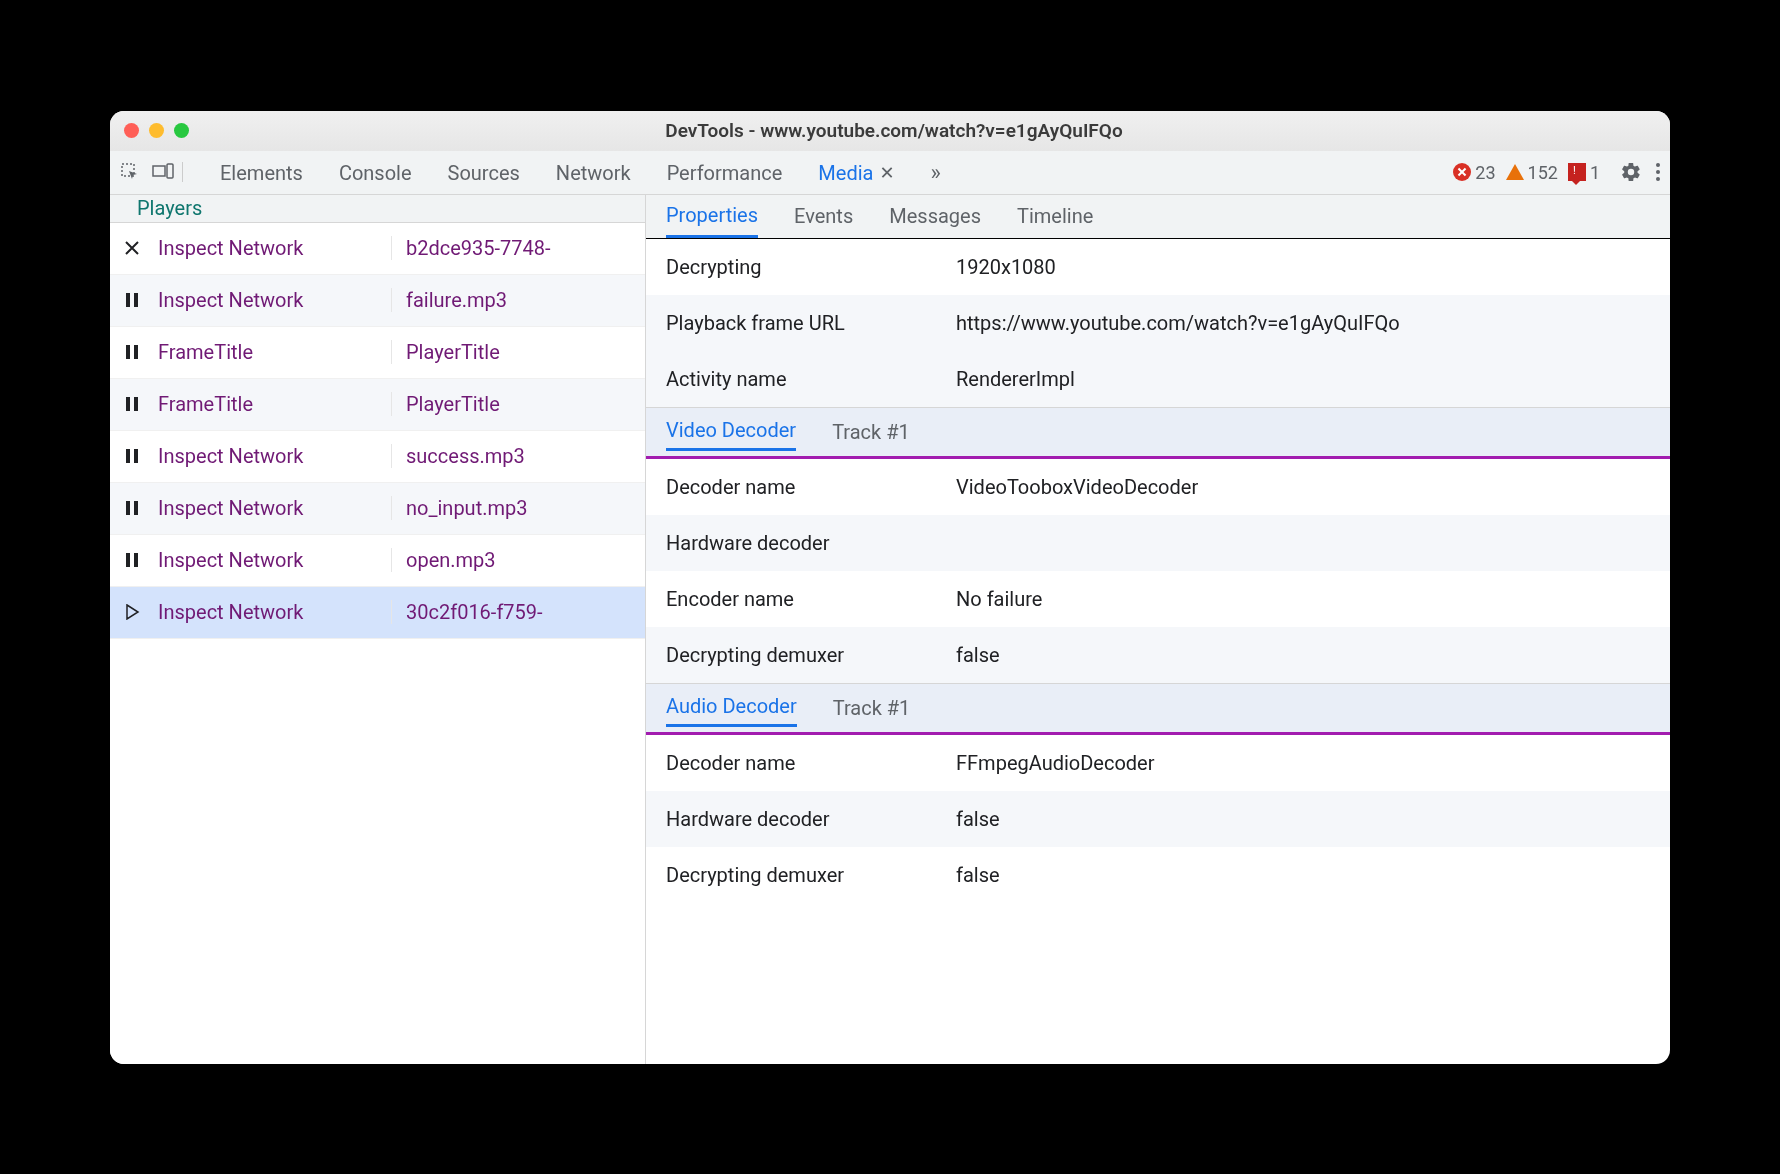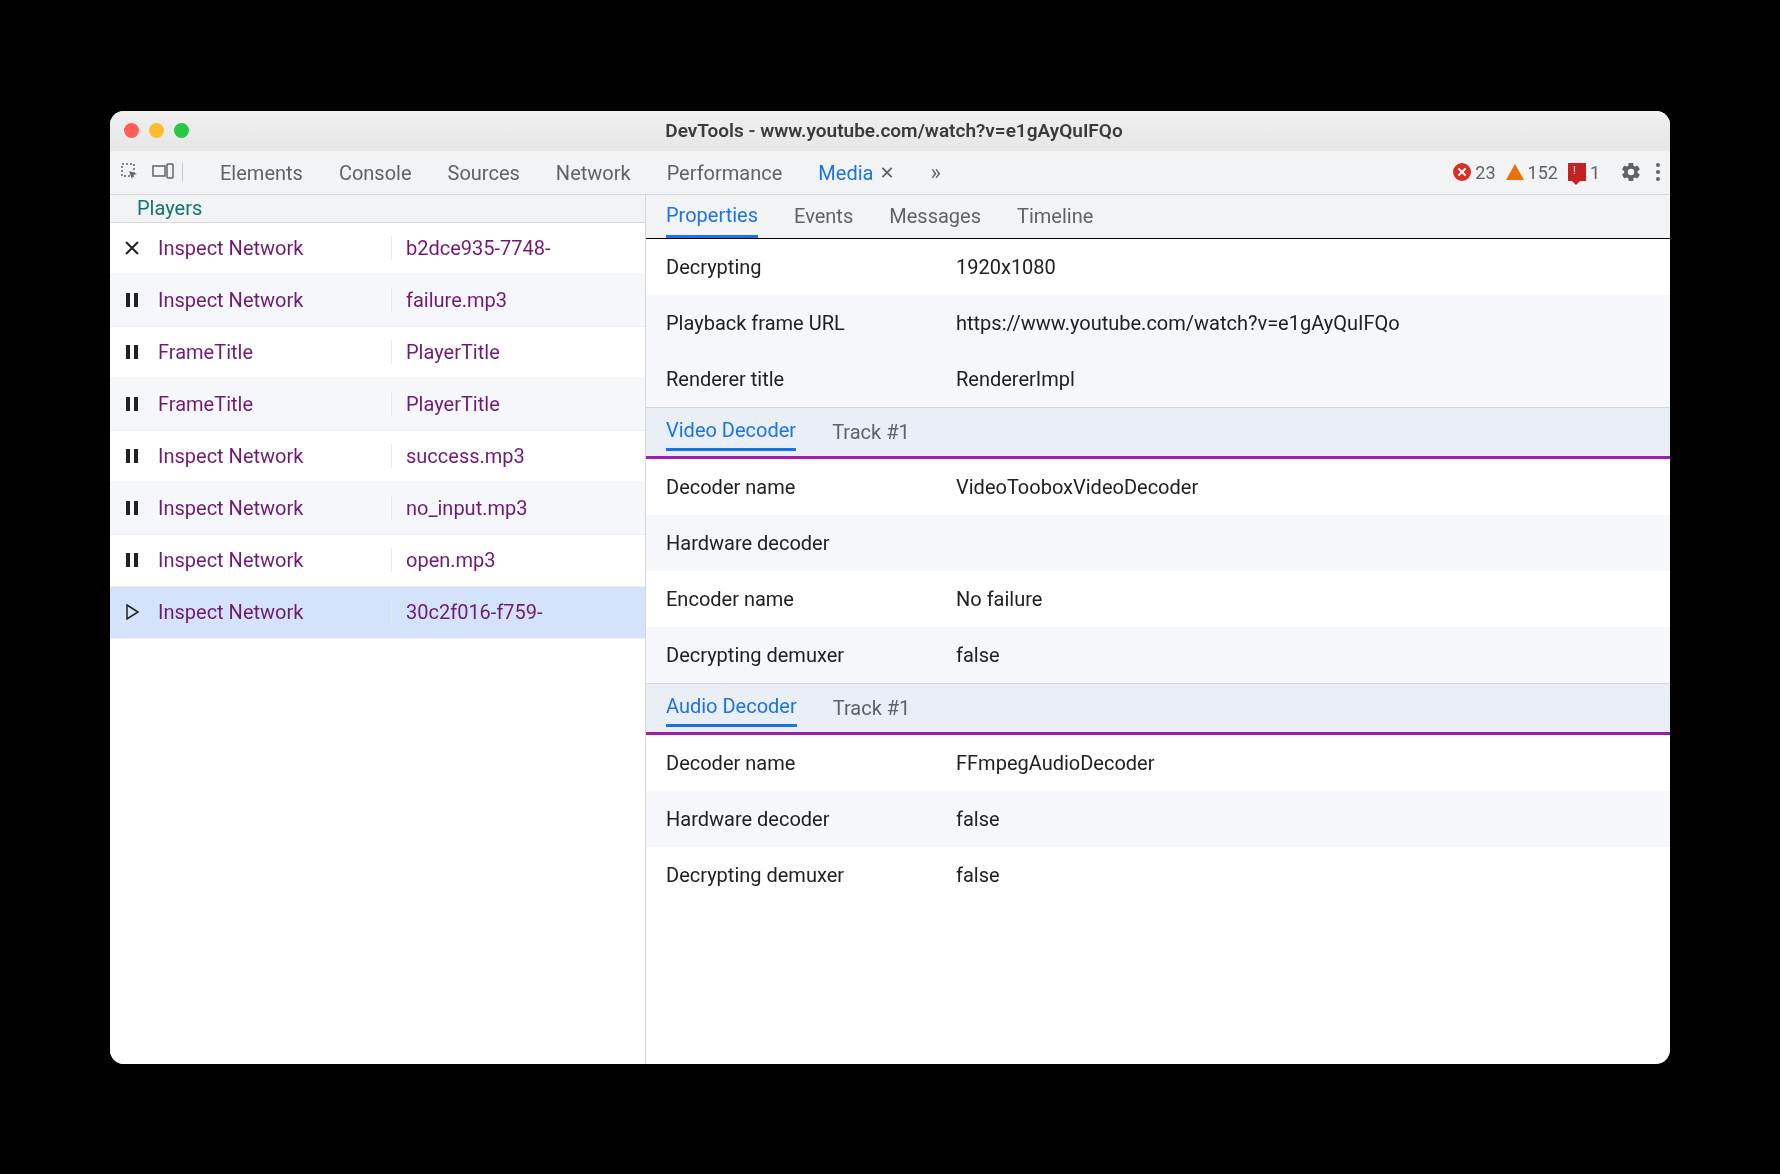--- a/index.html
+++ b/index.html
@@ -248,21 +248,21 @@
       <div id="general-props">
           <div class="prop-row">
             <div class="prop-key">Decrypting</div>
             <div class="prop-val">1920x1080</div>
           </div>
           <div class="prop-row alt">
             <div class="prop-key">Playback frame URL</div>
             <div class="prop-val">https://www.youtube.com/watch?v=e1gAyQuIFQo</div>
           </div>
           <div class="prop-row alt">
-            <div class="prop-key">Renderer title</div>
+            <div class="prop-key">Activity name</div>
             <div class="prop-val">RendererImpl</div>
           </div>
         </div>
       <div class="section-tabs">
         <span class="section-tab active">Video Decoder</span>
         <span class="section-tab">Track #1</span>
       </div>
       <div id="video-props">
           <div class="prop-row">
             <div class="prop-key">Decoder name</div>

